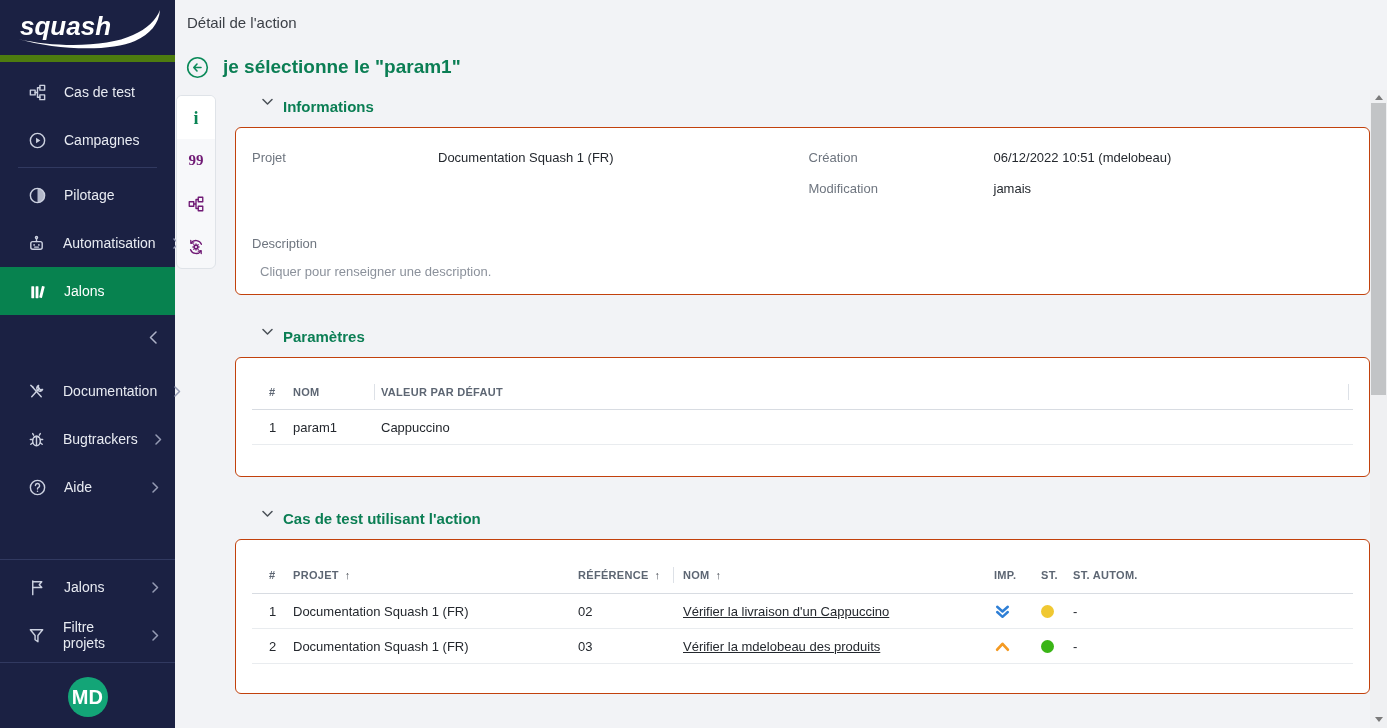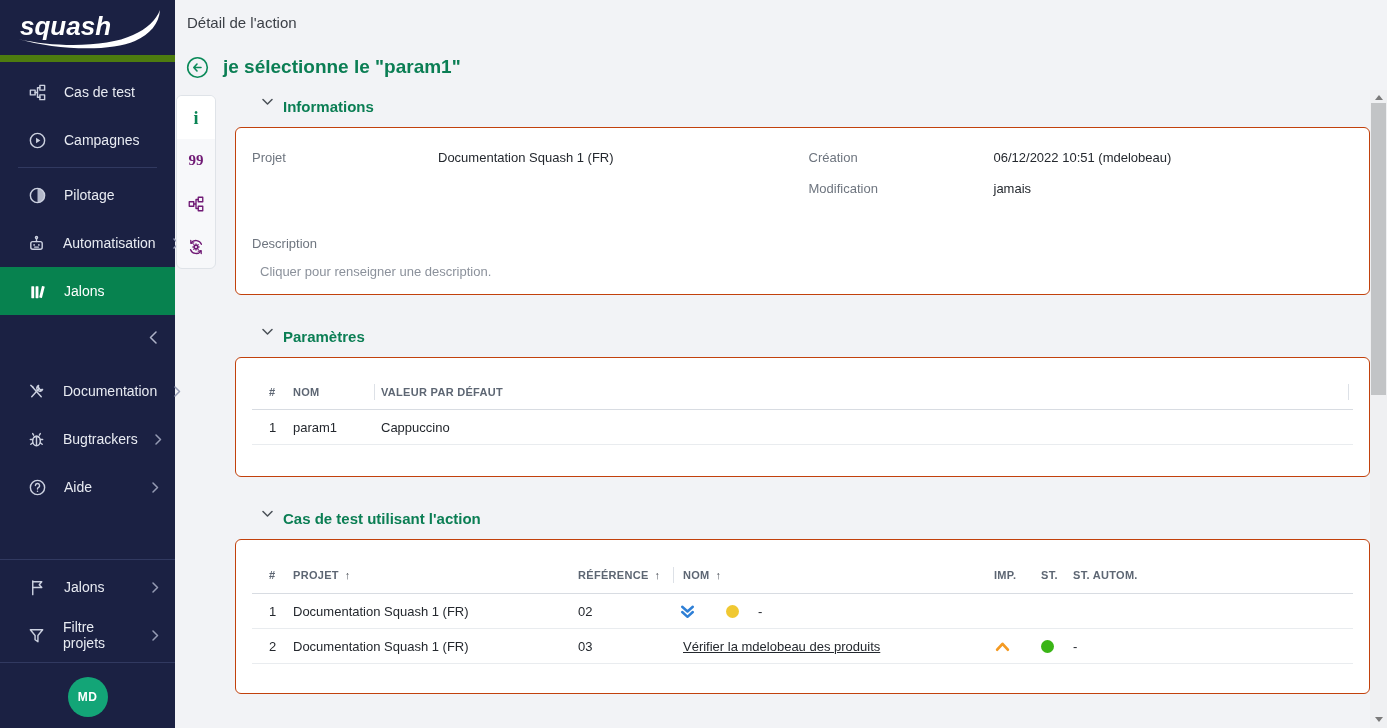--- a/index.html
+++ b/index.html
@@ -14,21 +14,21 @@
   .nav-item { height:48px; display:flex; align-items:center; padding:0 16px 0 27px; gap:17px; font-size:14px; color:#e8ebf2; cursor:pointer; }
   .nav-item .nicon { width:20px; height:20px; display:flex; align-items:center; justify-content:center; color:#ccd1e0; }
   .nav-item .nchev { margin-left:auto; color:#959bb4; display:flex; }
   .nav-item.active { background:#07824f; color:#ffffff; }
   .nav-item.active .nicon { color:#ffffff; }
   .sdiv { height:1px; background:#313960; margin:3px 0; }
   .sdiv.inset { margin:3px 18px; }
   .collapse-row { height:44px; display:flex; align-items:center; justify-content:flex-end; padding-right:18px; color:#aeb3c8; cursor:pointer; }
   .mt8 { margin-top:8px; }
   .bottom-group { margin-top:auto; }
-  .avatar { width:40px; height:40px; border-radius:50%; background:#13a577; color:#fff; font-weight:bold; font-size:12px; display:flex; align-items:center; justify-content:center; margin:14px auto 11px; cursor:pointer; letter-spacing:.3px; }
+  .avatar { width:40px; height:40px; border-radius:50%; background:#13a577; color:#fff; font-weight:bold; font-size:20px; display:flex; align-items:center; justify-content:center; margin:14px auto 11px; cursor:pointer; letter-spacing:.3px; }
 
   
   .main { flex:1; display:flex; flex-direction:column; position:relative; min-width:0; }
   .topbar { height:44px; display:flex; align-items:center; padding-left:12px; font-size:15px; color:#3b3f46; }
   .title-row { height:46px; display:flex; align-items:center; gap:14px; padding-left:11px; }
   .back-btn { width:23px; height:23px; display:flex; align-items:center; justify-content:center; cursor:pointer; }
   .page-title { font-size:19px; font-weight:bold; color:#0b7e54; }
 
   .content-row { flex:1; display:flex; position:relative; min-height:0; }
 
@@ -395,20 +395,21 @@
           </span>
           <span class="c2-imp">IMP.</span>
           <span class="c2-st">ST.</span>
           <span class="c2-autom">ST. AUTOM.</span>
         </div>
 
         <div class="tbl-row">
           <span class="c2-num">1</span>
           <span class="c2-projet">Documentation Squash 1 (FR)</span>
           <span class="c2-ref">02</span>
+          <span class="c2-nom"><a class="case-link">Vérifier la livraison d'un Cappuccino</a></span>
           <span class="c2-imp">
             <svg class="imp low" width="17" height="17" viewBox="0 0 16 16">
                 <polyline points="3,3.5 8,8 13,3.5"></polyline>
                 <polyline points="3,8.5 8,13 13,8.5"></polyline>
               </svg>
           </span>
           <span class="c2-st">
               <span class="st-dot st-yellow"></span>
             </span>
           <span class="c2-autom">-</span>

